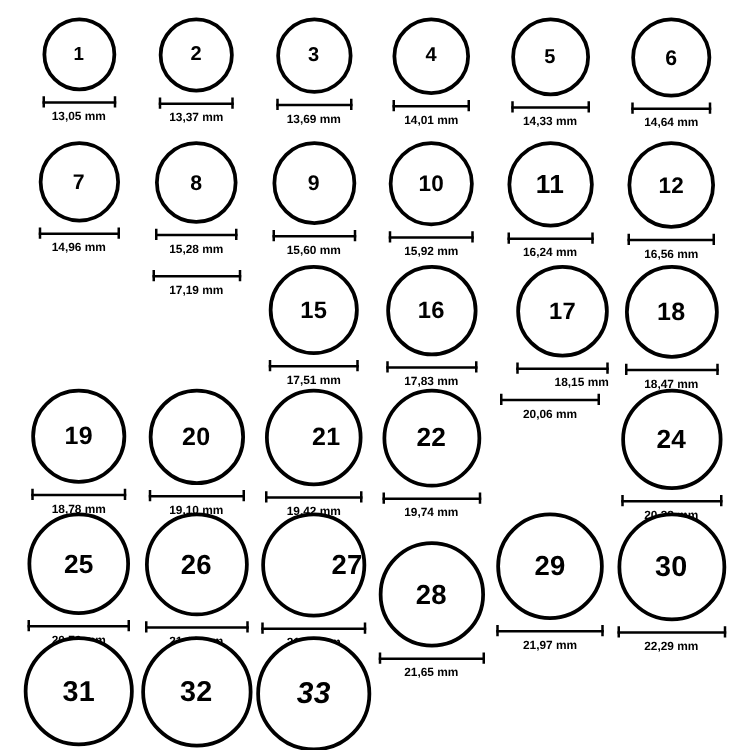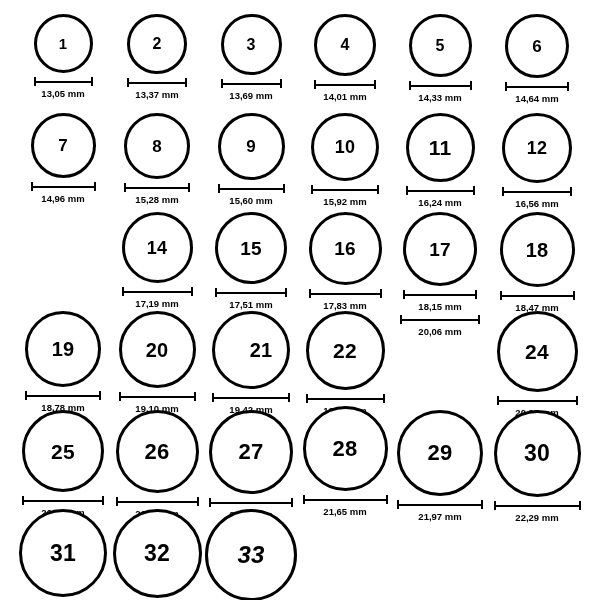--- a/index.html
+++ b/index.html
@@ -200,23 +200,20 @@
         <span class="ring-number" style="font-size: 18px;">12</span>
       </div>
       <div class="measure" style="width: 70px;">
         <div class="bar"></div>
         <div class="cap left"></div>
         <div class="cap right"></div>
       </div>
       <div class="ring-size-label">16,56 mm</div>
     </div>
     <div class="ring-cell" style="left: 110px; top: 212px; width: 94px;">
-      <div class="ring-circle" style="width: 71px; height: 71px;">
-        <span class="ring-number" style="font-size: 18px;">14</span>
-      </div>
       <div class="measure" style="width: 71px;">
         <div class="bar"></div>
         <div class="cap left"></div>
         <div class="cap right"></div>
       </div>
       <div class="ring-size-label">17,19 mm</div>
     </div>
     <div class="ring-cell" style="left: 204px; top: 212px; width: 94px;">
       <div class="ring-circle" style="width: 72px; height: 72px;">
         <span class="ring-number" style="font-size: 19px;">15</span>
@@ -232,21 +229,21 @@
       <div class="ring-circle" style="width: 73px; height: 73px;">
         <span class="ring-number" style="font-size: 19px; text-align: center;">16</span>
       </div>
       <div class="measure" style="width: 73px;">
         <div class="bar"></div>
         <div class="cap left"></div>
         <div class="cap right"></div>
       </div>
       <div class="ring-size-label">17,83 mm</div>
     </div>
-    <div class="ring-cell" style="left: 393px; top: 212px; width: 94px;">
+    <div class="ring-cell" style="left: 393px; top: 212px; width: 94px; align-items: flex-end;">
       <div class="ring-circle" style="width: 74px; height: 74px;">
         <span class="ring-number" style="font-size: 19px;">17</span>
       </div>
       <div class="measure" style="width: 74px;">
         <div class="bar"></div>
         <div class="cap left"></div>
         <div class="cap right"></div>
       </div>
       <div class="ring-size-label">18,15 mm</div>
     </div>
@@ -340,31 +337,31 @@
         <span class="ring-number" style="font-size: 22px;">26</span>
       </div>
       <div class="measure" style="width: 83px;">
         <div class="bar"></div>
         <div class="cap left"></div>
         <div class="cap right"></div>
       </div>
       <div class="ring-size-label">21,01 mm</div>
     </div>
     <div class="ring-cell" style="left: 204px; top: 410px; width: 94px;">
-      <div class="ring-circle" style="width: 84px; height: 84px;">
+      <div class="ring-circle" style="width: 84px; height: 84px; justify-content: flex-end;">
         <span class="ring-number" style="font-size: 22px;">27</span>
       </div>
       <div class="measure" style="width: 84px;">
         <div class="bar"></div>
         <div class="cap left"></div>
         <div class="cap right"></div>
       </div>
       <div class="ring-size-label">21,33 mm</div>
     </div>
-    <div class="ring-cell" style="left: 298px; top: 406px; width: 94px;">
+    <div class="ring-cell" style="left: 298px; top: 433px; width: 94px;">
       <div class="ring-circle" style="width: 85px; height: 85px;">
         <span class="ring-number" style="font-size: 22px;">28</span>
       </div>
       <div class="measure" style="width: 85px;">
         <div class="bar"></div>
         <div class="cap left"></div>
         <div class="cap right"></div>
       </div>
       <div class="ring-size-label">21,65 mm</div>
     </div>

